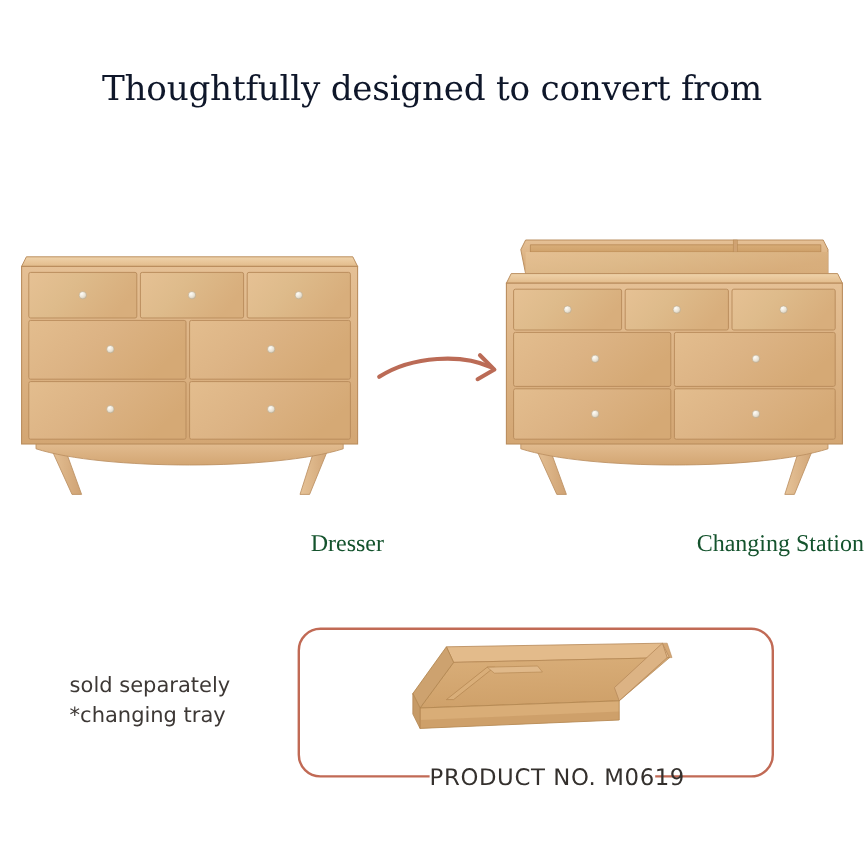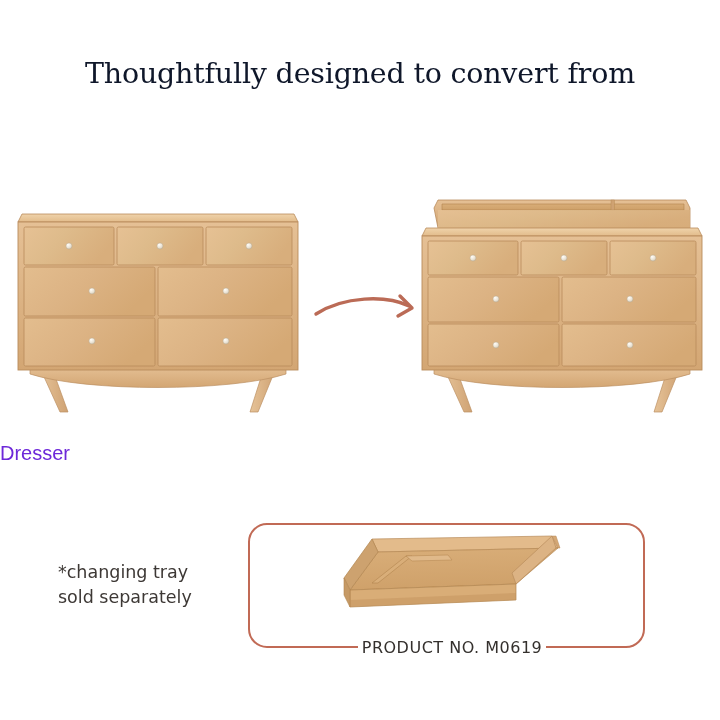--- a/index.html
+++ b/index.html
@@ -21,24 +21,24 @@
     line-height:39px;
     color:#0f172a;
     letter-spacing:-0.2px;
     font-weight:400;
   }
   .headline .l2{display:block;}
 
   
   .piece-label{
     position:absolute;
-    font-family:Liberation Sans, sans-serif;
+    font-family:Liberation Serif, serif;
     font-size:20px;
-    color:#6d28d9;
-    text-align:left;
+    color:#14532d;
+    text-align:right;
     white-space:nowrap;
   }
   #label-dresser{left:0;top:442px;width:320px;}
   #label-changing{left:400px;top:442px;width:320px;}
 
   
   .footnote{
     position:absolute;left:58px;top:560px;width:190px;
     font-family:"DejaVu Sans", sans-serif;
     font-size:17.5px;
@@ -58,21 +58,21 @@
   
   #frame-gap{
     position:absolute;left:358px;top:640px;
     width:188px;height:16px;background:#ffffff;
   }
   #product-no{
     position:absolute;left:358px;top:638px;
     width:188px;height:20px;
     text-align:center;
     font-family:"DejaVu Sans", sans-serif;
-    font-size:16px;
+    font-size:19px;
     letter-spacing:0.5px;
     color:#34302d;
     line-height:20px;
     white-space:nowrap;
   }
 
   
   svg.art{position:absolute;left:0;top:0;width:720px;height:720px;overflow:visible;}
 </style>
 </head>
@@ -224,23 +224,24 @@
       <path d="M350,590 L516,584 L516,600 L350,607 Z" fill="#d9ad77" stroke="#b2854f" stroke-width="0.7"></path>
 
       <path d="M372,539 L378,552 L350,590 L344,578 Z" fill="#cda26f" stroke="#b2854f" stroke-width="0.7"></path>
       <path d="M344,578 L350,590 L350,607 L344,595 Z" fill="#c69a66" stroke="#b2854f" stroke-width="0.6"></path>
 
       <path d="M350,600 L516,593 L516,600 L350,607 Z" fill="#c0905c" opacity="0.45"></path>
     </g>
   </svg>
 
   <div class="piece-label" id="label-dresser">Dresser</div>
+  <div class="piece-label" id="label-changing">Changing Station</div>
 
   <div class="footnote">
+    <span>sold separately</span>
     <span>*changing tray</span>
-    <span>sold separately</span>
   </div>
 
   <div id="tray-frame"></div>
   <div id="frame-gap"></div>
   <div id="product-no">PRODUCT NO. M0619</div>
 
 </div>
 
 </body></html>

